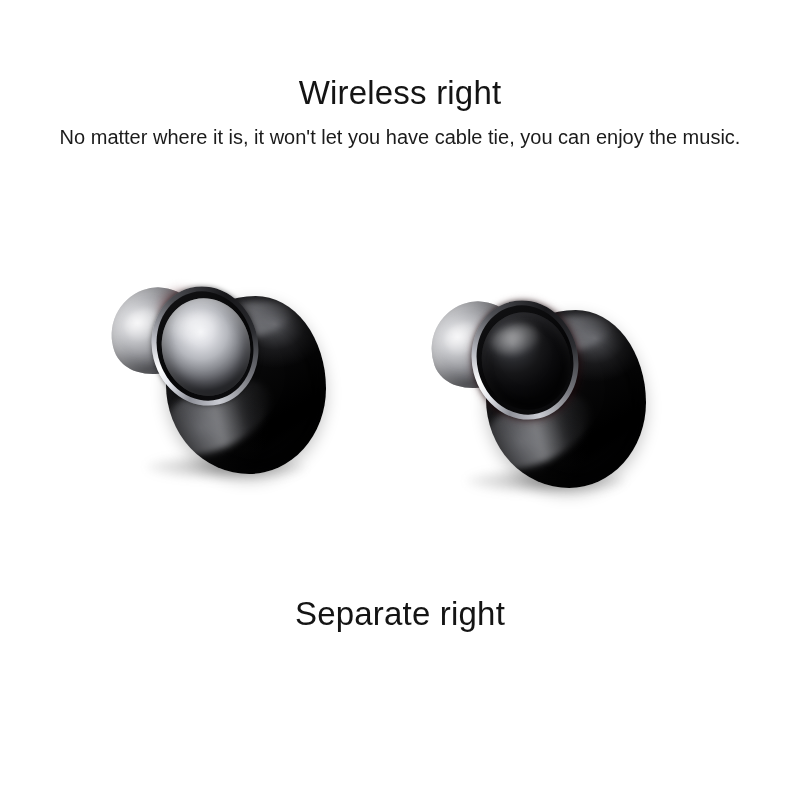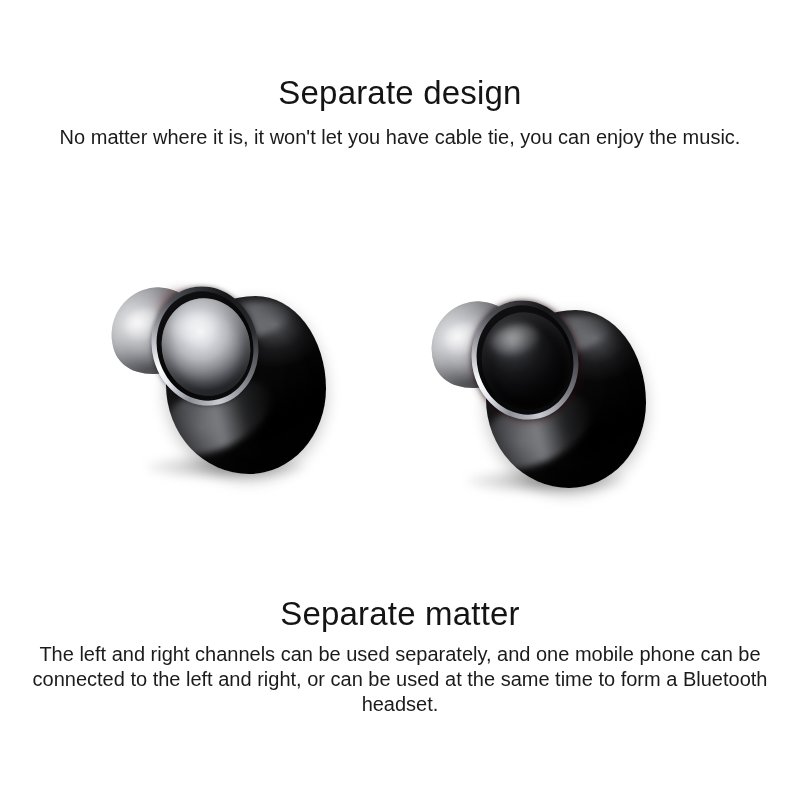--- a/index.html
+++ b/index.html
@@ -304,21 +304,21 @@
                 rgba(0,0,0,0) 100%);
     filter: blur(4px);
     transform: rotate(-20deg);
   }
 </style>
 </head>
 <body>
 
 <div class="page">
 
-  <h2 class="section-heading" id="heading-wireless">Separate design</h2>
+  <h2 class="section-heading" id="heading-wireless">Wireless right</h2>
 
   <p class="section-body" id="body-wireless">No matter where it is, it won't let you have cable tie, you can enjoy the music.</p>
 
   <div class="product-stage">
 
     <div class="earbud" id="earbud-left">
       <div class="bud-shadow"></div>
       <div class="ear-tip"></div>
       <div class="ear-neck"></div>
       <div class="bud-body">
@@ -342,17 +342,16 @@
       </div>
       <div class="maroon-tint"></div>
       <div class="bud-ring">
         <div class="bud-ring-inner-shade"></div>
       </div>
       <div class="bud-button dark"></div>
     </div>
 
   </div>
 
-  <h2 class="section-heading" id="heading-separate">Separate matter</h2>
-
-  <p class="section-body" id="body-separate">The left and right channels can be used separately, and one mobile phone can be connected to the left and right, or can be used at the same time to form a Bluetooth headset.</p>
+  <h2 class="section-heading" id="heading-separate">Separate right</h2>
+
 
 </div>
 
 </body></html>

